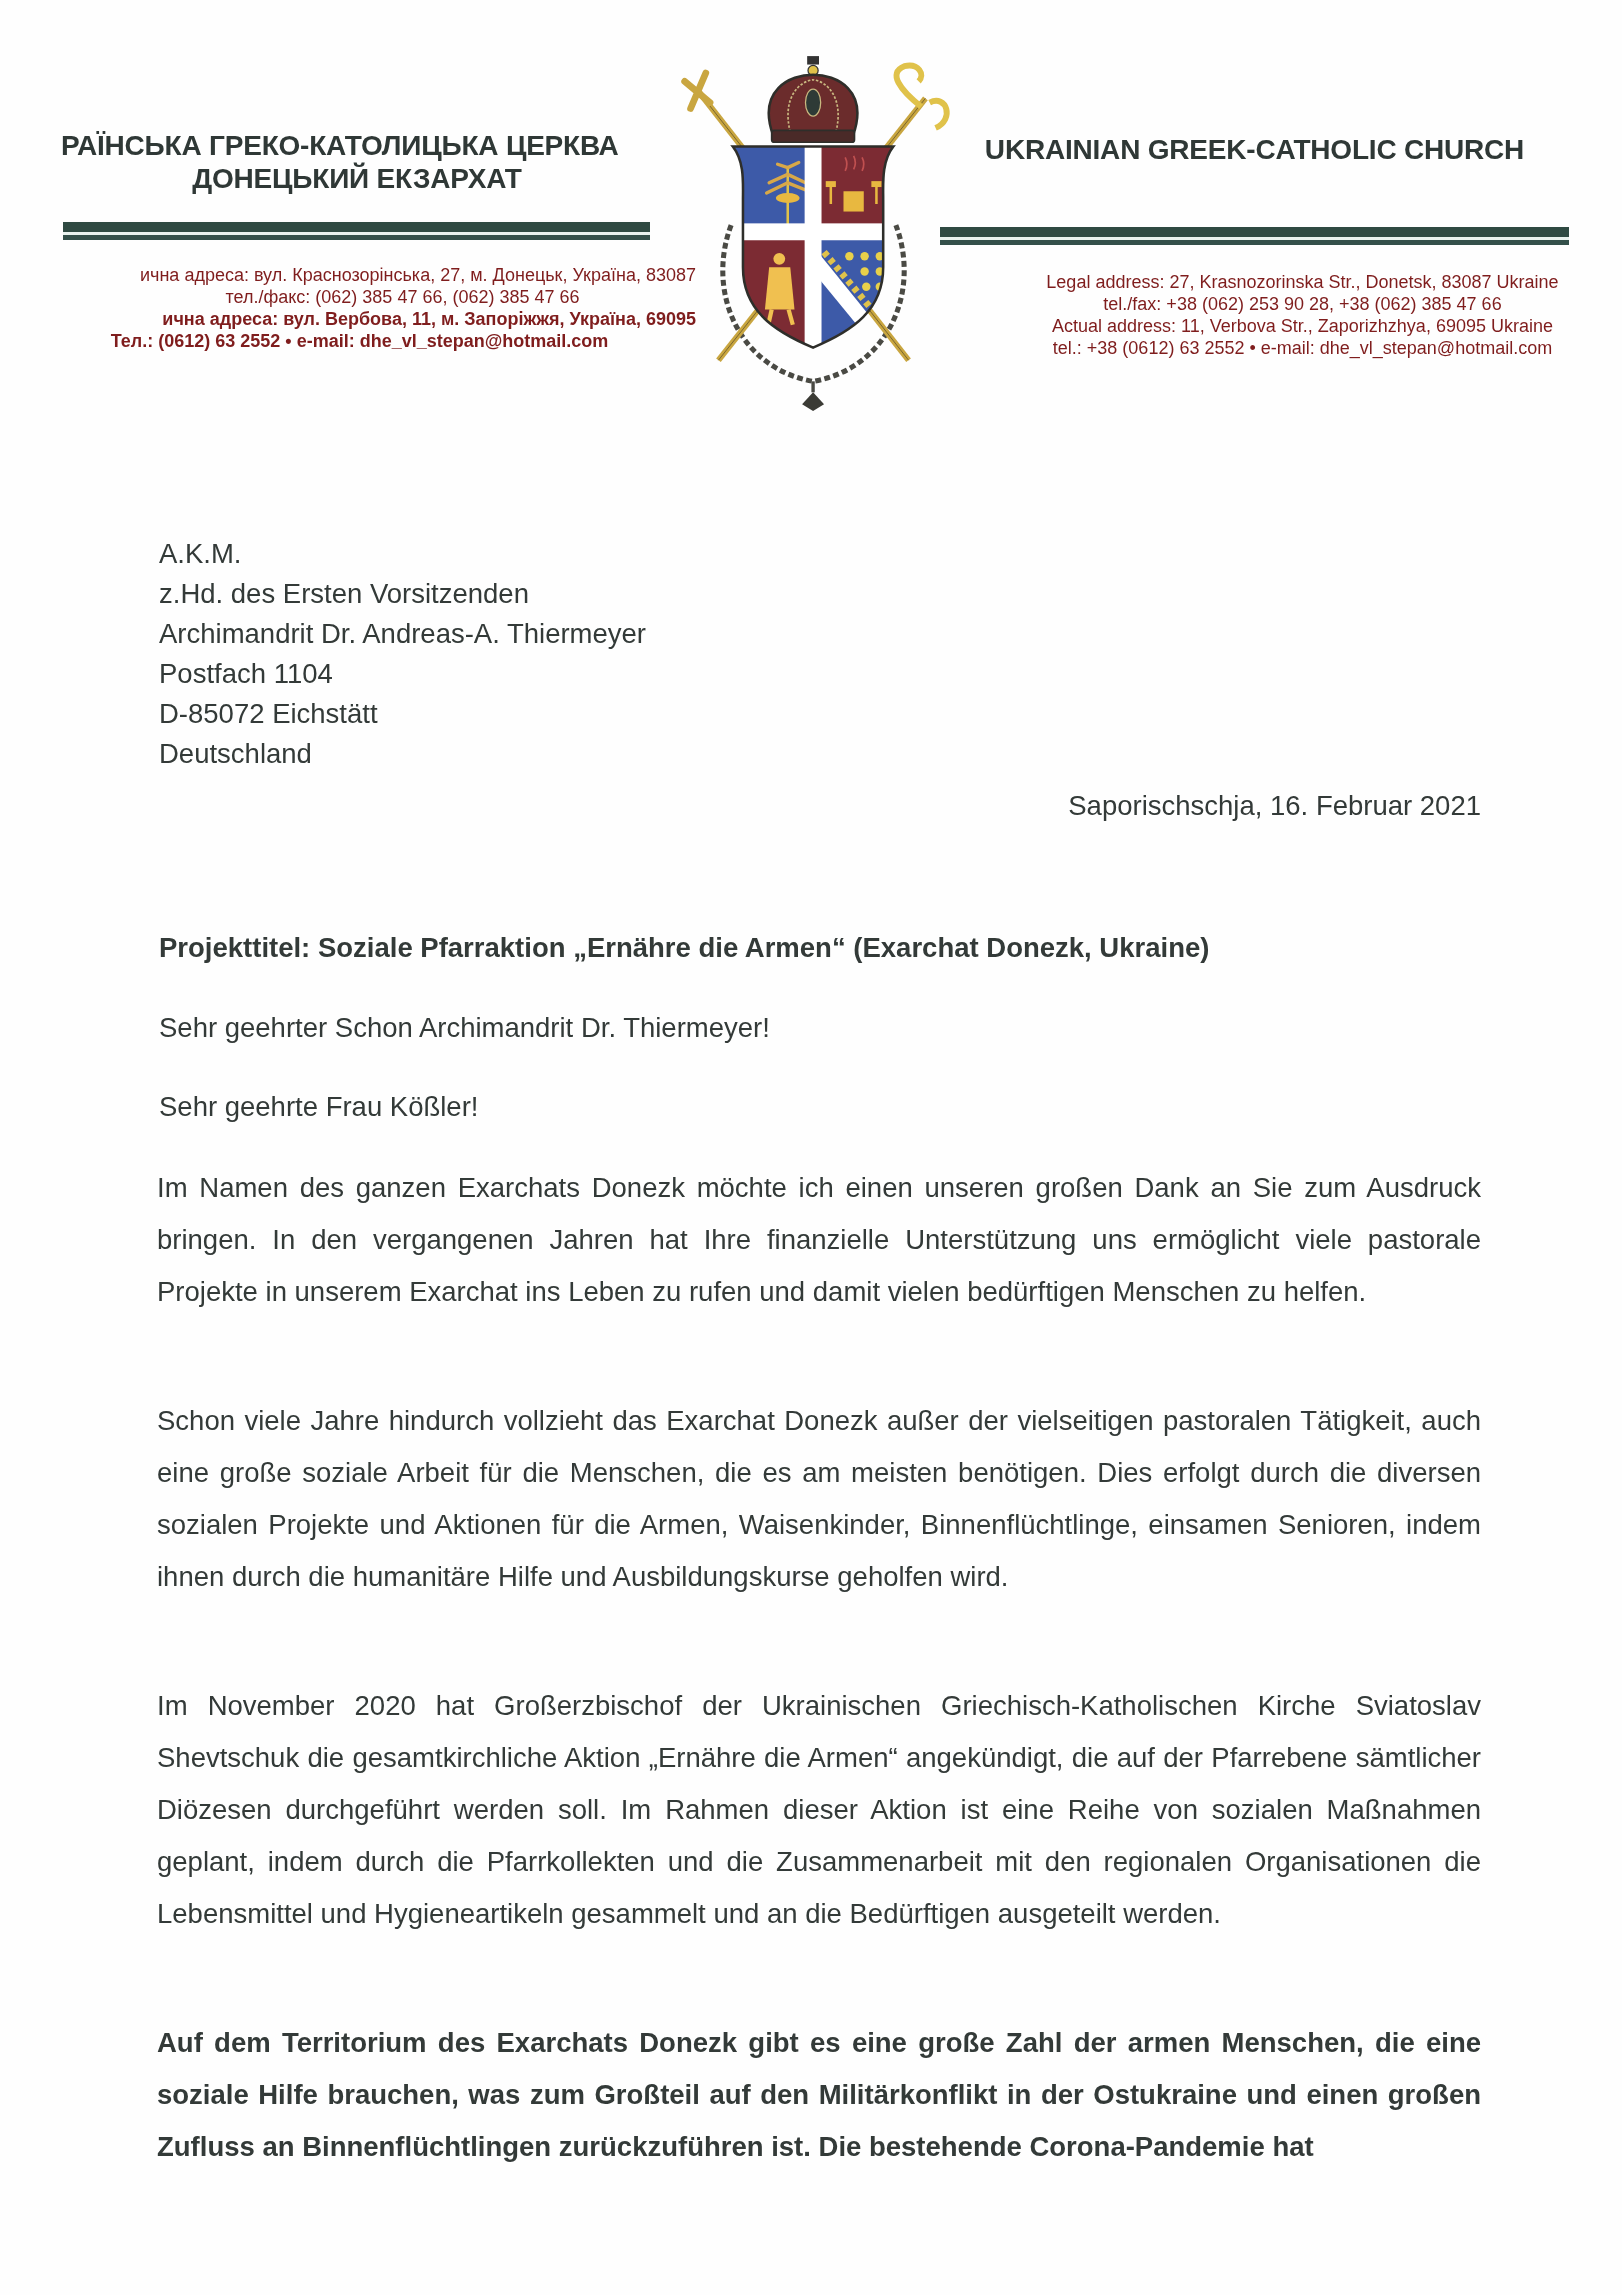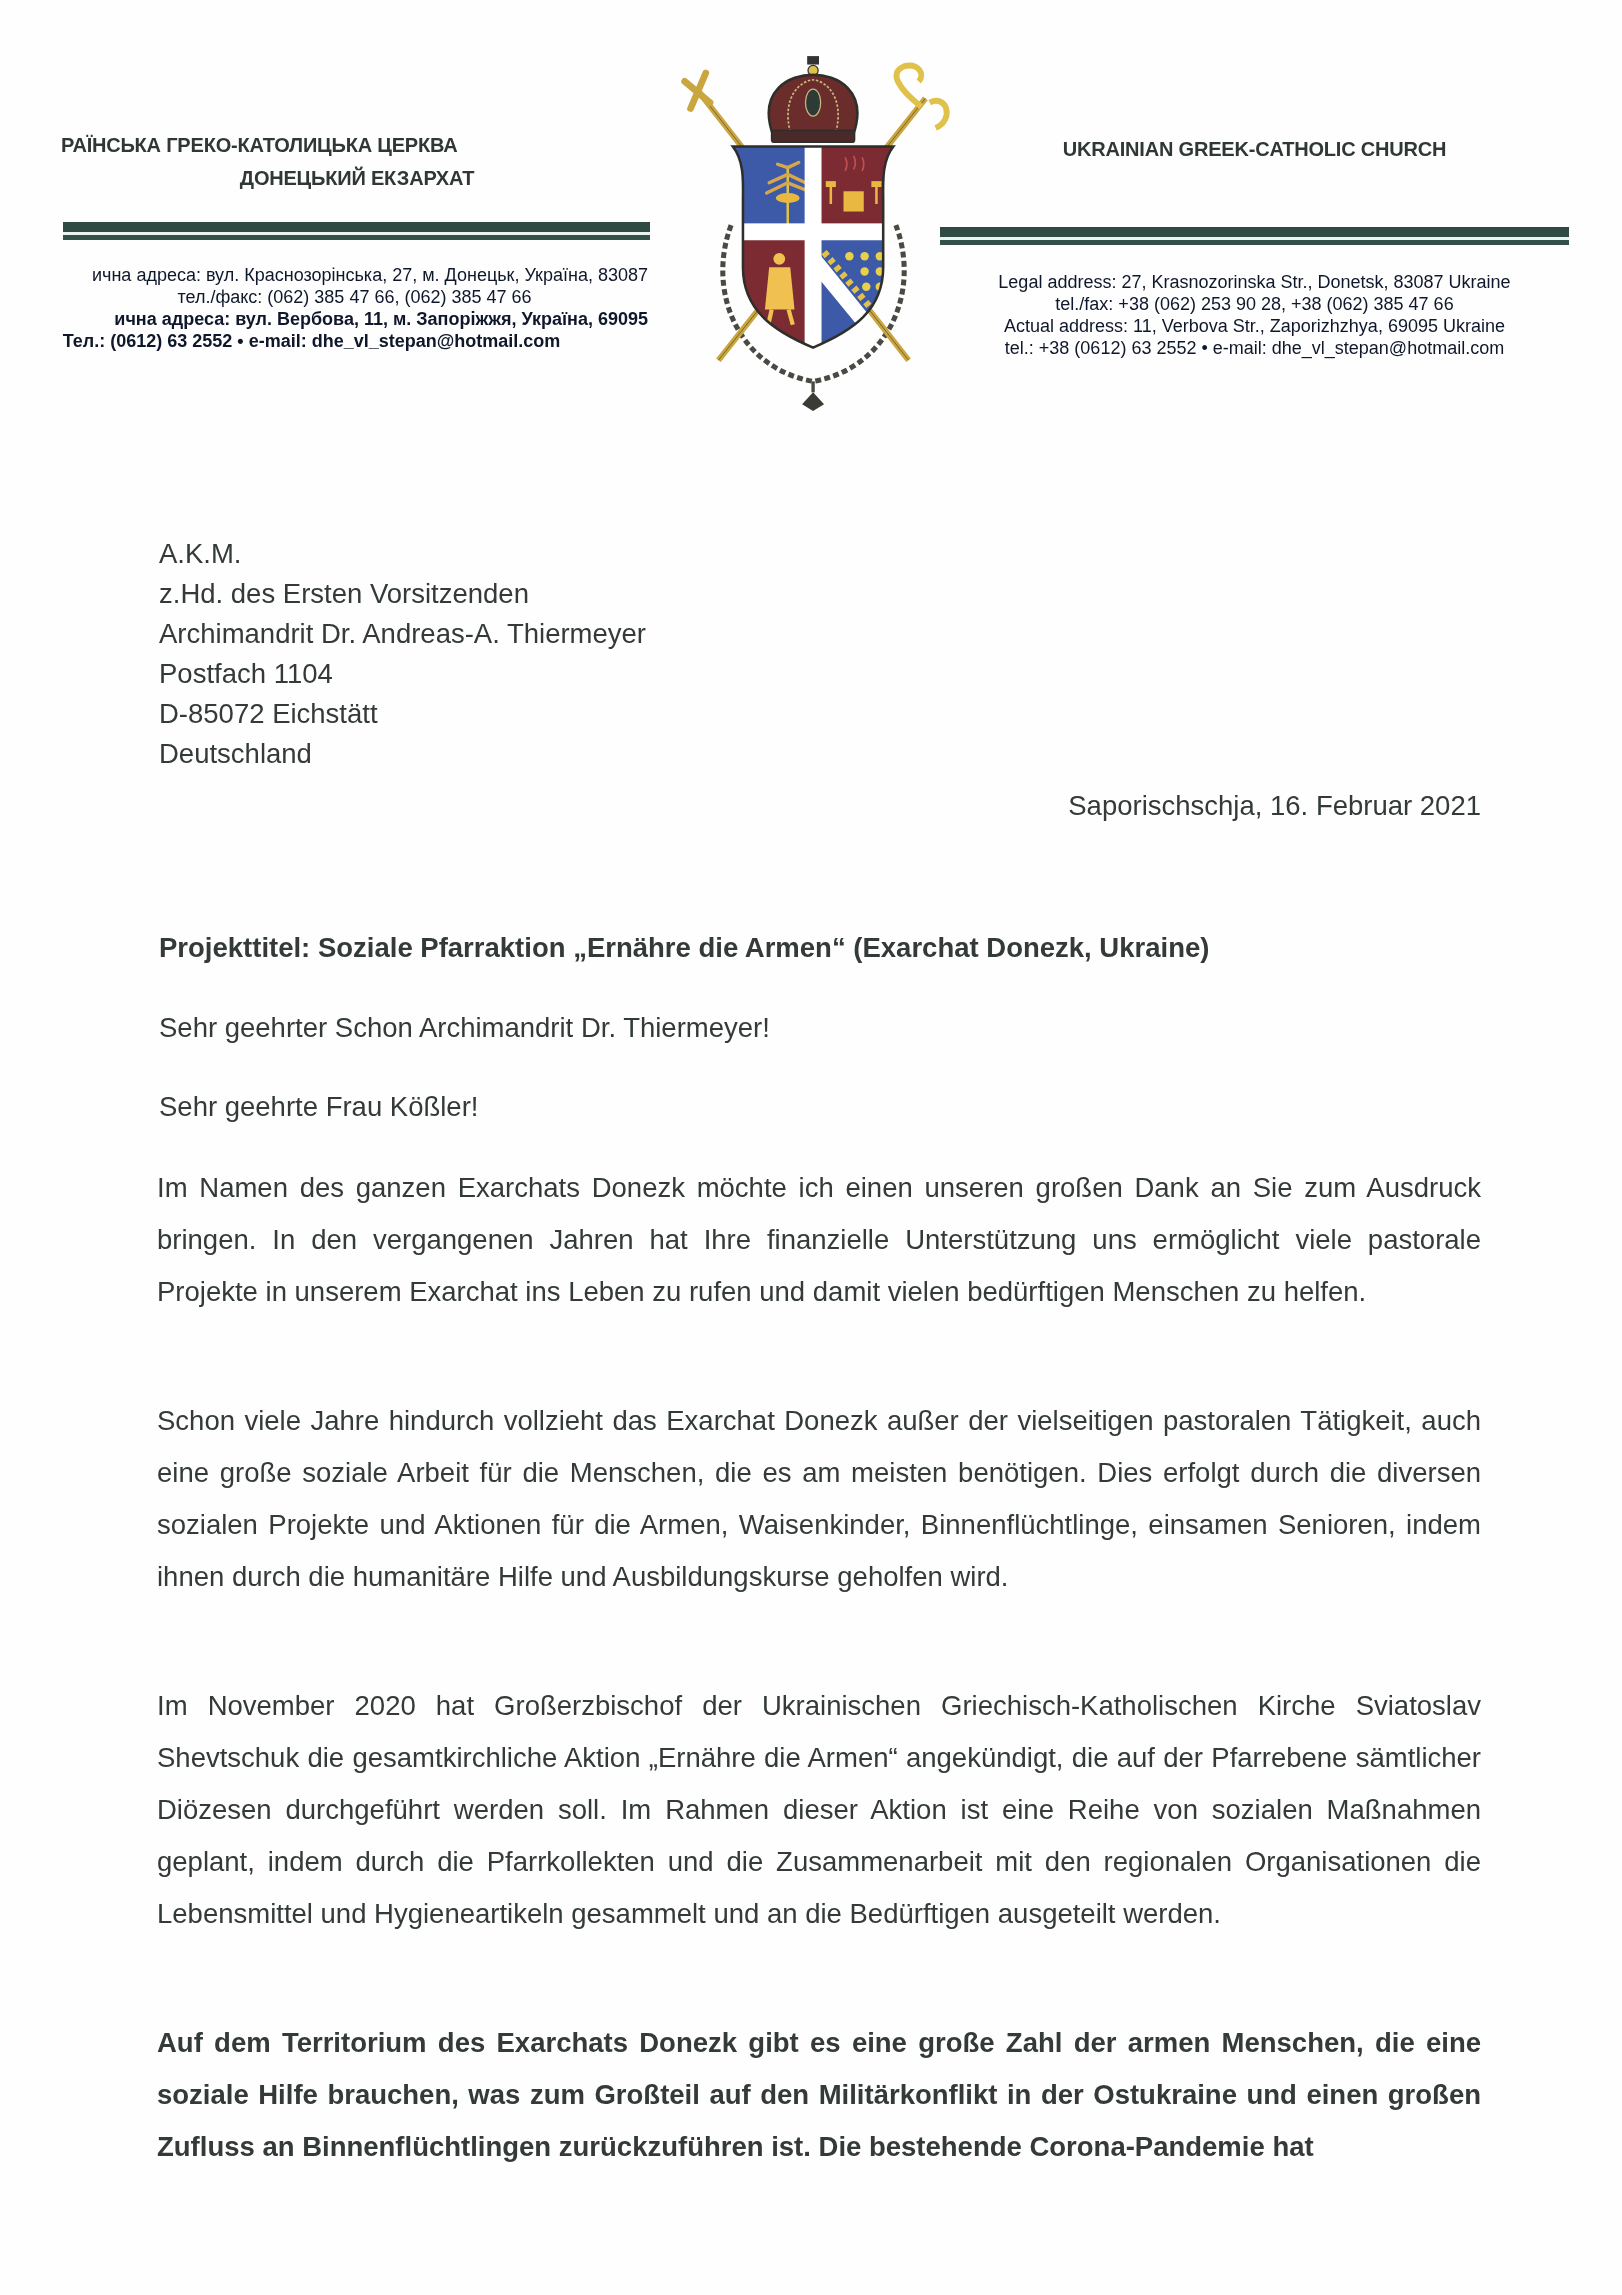--- a/index.html
+++ b/index.html
@@ -3,33 +3,33 @@
 <meta charset="utf-8">
 <style>
   html, body { margin: 0; padding: 0; }
   body {
     width: 1623px; height: 2295px; overflow: hidden; position: relative;
     background: #fefefe; color: #2e3333;
     font-family: "Liberation Sans", sans-serif;
   }
   .abs { position: absolute; }
   
-  .hdr-title { font-weight: bold; font-size: 20px; line-height: 33px; color: #2f3836; white-space: nowrap; letter-spacing: -0.2px; }
+  .hdr-title { font-weight: bold; font-size: 28px; line-height: 33px; color: #2f3836; white-space: nowrap; letter-spacing: -0.2px; }
   #left-title { left: 61px; top: 129px; width: 592px; text-align: center; }
   #left-title .l1 { text-align: left; }
   #right-title { left: 940px; top: 133px; width: 629px; text-align: center; }
   
   .rule { position: absolute; }
   .rule .thick { height: 10px; background: #2f4a42; }
   .rule .gap { height: 2.5px; background: #e9f2ee; }
   .rule .thin { height: 5px; background: #34504a; }
   #left-rule { left: 63px; top: 222px; width: 587px; }
   #right-rule { left: 940px; top: 227px; width: 629px; }
   
-  .addr { font-size: 18px; line-height: 22px; color: #0f172a; white-space: nowrap; }
+  .addr { font-size: 18px; line-height: 22px; color: #7f1d1d; white-space: nowrap; margin-left: 48px; }
   #left-addr { left: 61px; top: 264px; width: 587px; }
   #left-addr div { text-align: right; }
   #left-addr .c { text-align: center; }
   #left-addr .b { font-weight: bold; text-align: right; }
   #right-addr { left: 940px; top: 271px; width: 629px; text-align: center; }
   
   #emblem { left: 672px; top: 56px; width: 283px; height: 355px; }
   
   .body-text { font-size: 27.5px; color: #333a38; }
   #recipient { left: 159px; top: 534px; line-height: 40px; }

